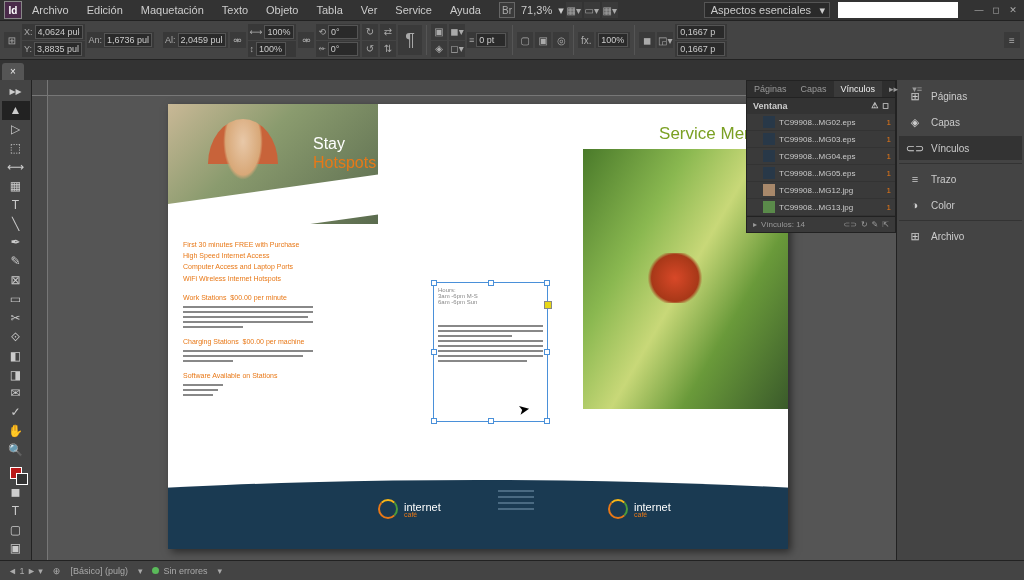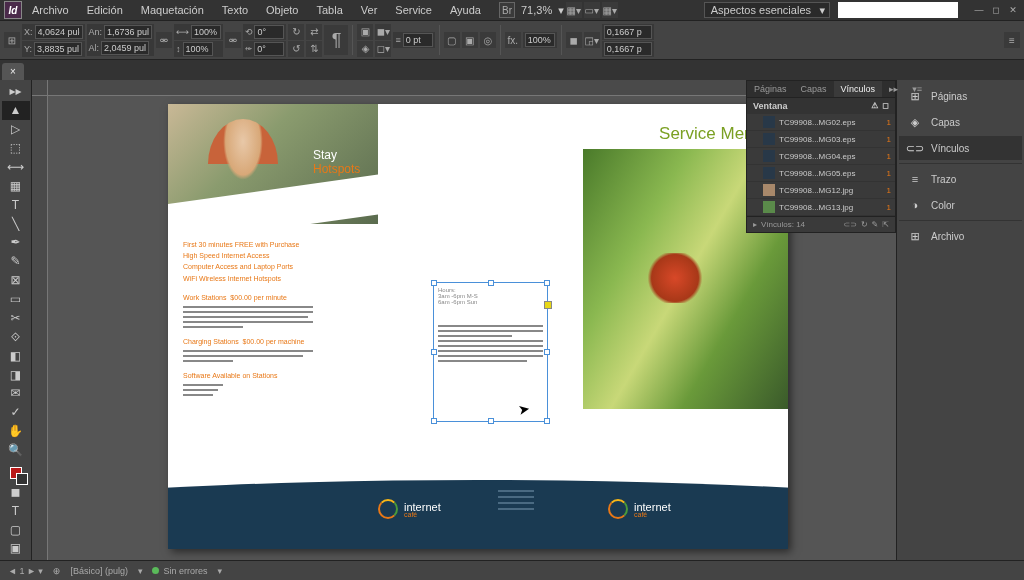--- a/index.html
+++ b/index.html
@@ -1,18 +1,18 @@
 <!DOCTYPE html>
 <html><head>
 <meta charset="utf-8">
 <style>
 *{margin:0;padding:0;box-sizing:border-box;font-family:"Segoe UI",Tahoma,sans-serif;user-select:none}
 body{width:1024px;height:580px;background:#333;color:#ccc;font-size:11px;overflow:hidden;position:relative}
 .menubar{height:20px;background:#333;display:flex;align-items:center;padding:0 4px;gap:2px}
-.app-logo{width:18px;height:18px;background:#4a2a4a;border:1px solid #888;display:flex;align-items:center;justify-content:center;color:#fff;font-weight:bold;font-size:10px;font-style:italic}
+.app-logo{width:18px;height:18px;background:#4a2a4a;border:1px solid #888;display:flex;align-items:center;justify-content:center;color:#fff;font-weight:bold;font-size:10px;}
 .menu-item{padding:2px 8px;font-size:11px;cursor:pointer}
 .top-extras{margin-left:auto;display:flex;align-items:center;gap:8px}
 .zoom-display{font-size:11px;padding:0 4px}
 .workspace-dd{background:#2a2a2a;border:1px solid #555;padding:1px 18px 1px 6px;font-size:11px;color:#ccc;position:relative}
 .workspace-dd::after{content:"▾";position:absolute;right:4px}
 .search-box{background:#fff;width:120px;height:16px}
 .win-controls{display:flex;gap:3px;margin-left:6px}
 .win-btn{width:14px;height:12px;display:flex;align-items:center;justify-content:center;font-size:9px;color:#aaa}
 .control-bar{height:40px;background:#444;border-top:1px solid #222;border-bottom:1px solid #222;display:flex;align-items:center;padding:2px 4px;gap:2px;flex-wrap:wrap;overflow:hidden}
 .ctrl-field{display:flex;align-items:center;gap:2px;background:#383838;height:16px;padding:0 2px}
@@ -29,21 +29,21 @@
 .tool{width:28px;height:20px;display:flex;align-items:center;justify-content:center;font-size:12px;color:#ccc;cursor:pointer;position:relative}
 .tool.active{background:#222}
 .canvas-area{flex:1;background:#555;position:relative;overflow:hidden}
 .ruler-h{position:absolute;top:0;left:16px;right:0;height:16px;background:#4a4a4a;border-bottom:1px solid #777;font-size:7px;color:#999}
 .ruler-v{position:absolute;top:16px;left:0;bottom:0;width:16px;background:#4a4a4a;border-right:1px solid #777}
 .ruler-corner{position:absolute;top:0;left:0;width:16px;height:16px;background:#4a4a4a;border-right:1px solid #777;border-bottom:1px solid #777}
 .pasteboard{position:absolute;top:16px;left:16px;right:0;bottom:0;background:#555;overflow:hidden}
 .spread{position:absolute;top:8px;left:120px;width:620px;height:445px;background:#fff;box-shadow:3px 3px 8px rgba(0,0,0,.5)}
 .hero-img{position:absolute;top:0;left:0;width:210px;height:120px;background:linear-gradient(135deg,#c9b896 0%,#8a9b6e 40%,#5a6b4e 100%);overflow:hidden}
 .hero-person{position:absolute;left:40px;top:15px;width:70px;height:90px;background:radial-gradient(ellipse at 50% 25%,#e8c8a8 0%,#d8a878 35%,transparent 40%),linear-gradient(#c8633a 50%,transparent 50%);border-radius:50% 50% 0 0}
-.hero-text{position:absolute;top:44px;left:145px;font-size:12px;line-height:1.2}
+.hero-text{position:absolute;top:30px;left:145px;font-size:16px;line-height:1.2}
 .hero-text .l1{color:#fff}
 .hero-text .l2{color:#e87817}
 .hero-diag{position:absolute;top:100px;left:0;width:250px;height:40px;background:#fff;transform:skewY(-8deg);transform-origin:top left}
 .svc-list{position:absolute;top:135px;left:15px;font-size:7px;color:#e87817;line-height:1.6}
 .svc-head{color:#e87817;margin-top:8px;font-size:7px}
 .greek-lines{margin-top:3px}
 .greek-line{height:2px;background:#888;margin-bottom:3px}
 .service-title{position:absolute;top:20px;right:25px;font-size:17px;color:#7ba023;font-weight:300}
 .food-img{position:absolute;top:45px;right:0;width:205px;height:260px;background:linear-gradient(120deg,#4a7a2a 0%,#8ab850 30%,#c8d878 50%,#6a9a3a 70%,#3a5a2a 100%)}
 .food-img::before{content:"";position:absolute;top:40%;left:30%;width:60px;height:50px;background:radial-gradient(circle,#d84828 0%,#a83818 60%,transparent 70%)}
@@ -123,21 +123,21 @@
   <div style="display:flex;flex-direction:column;gap:1px">
     <div class="ctrl-field">
         <span class="ctrl-label">X:</span>
         <input class="ctrl-input" value="4,0624 pulg" style="">
       </div>
     <div class="ctrl-field">
         <span class="ctrl-label">Y:</span>
         <input class="ctrl-input" value="3,8835 pulg" style="">
       </div>
   </div>
-  <div style="display:flex;flex-direction:column;gap:0">
+  <div style="display:flex;flex-direction:row;gap:9px">
     <div class="ctrl-field">
         <span class="ctrl-label">An:</span>
         <input class="ctrl-input" value="1,6736 pulg" style="">
       </div>
     <div class="ctrl-field">
         <span class="ctrl-label">Al:</span>
         <input class="ctrl-input" value="2,0459 pulg" style="">
       </div>
   </div>
   <div class="ctrl-icon">⚮</div>

